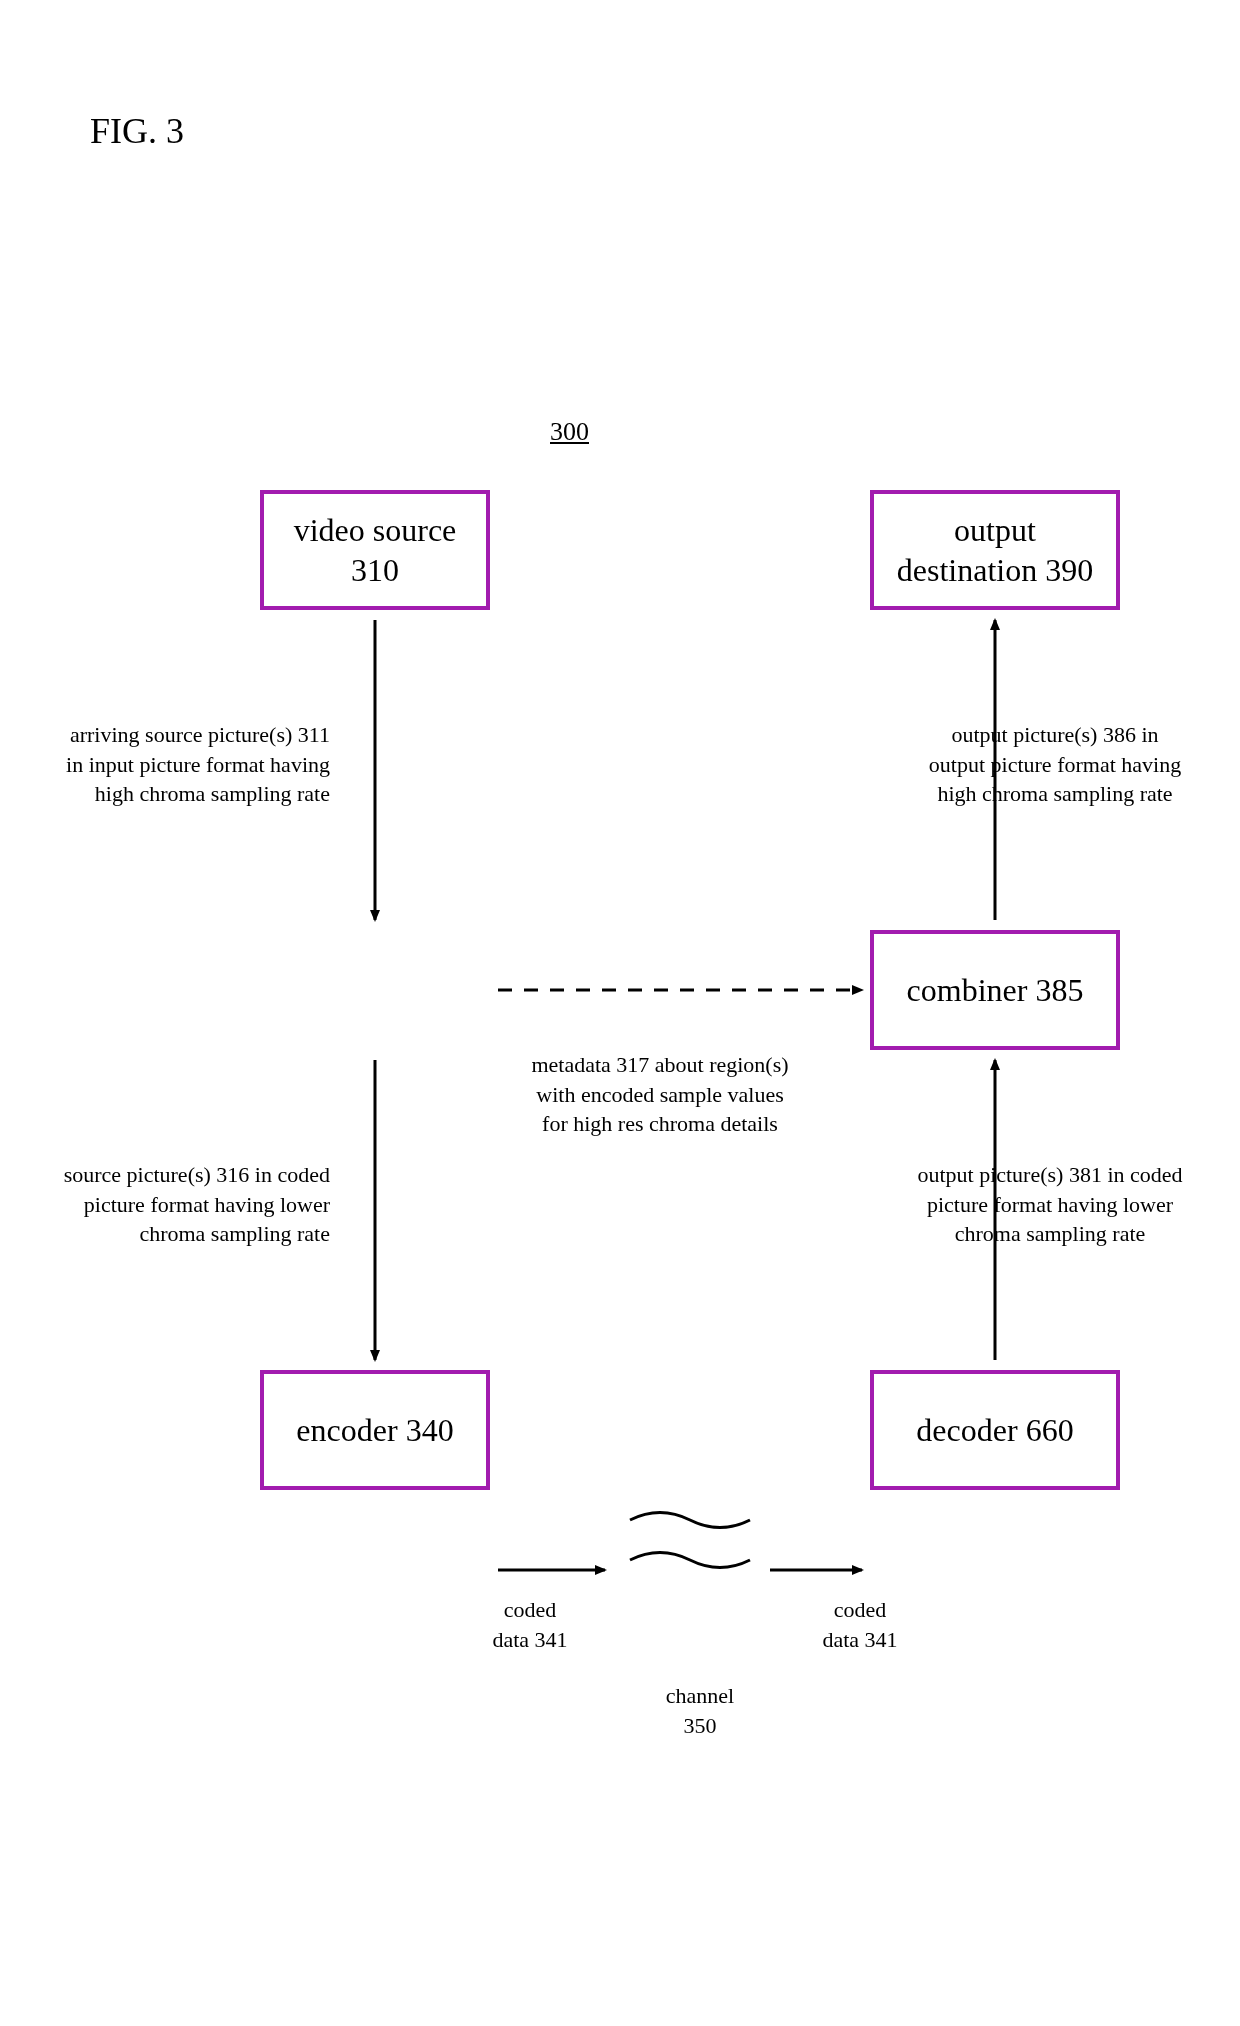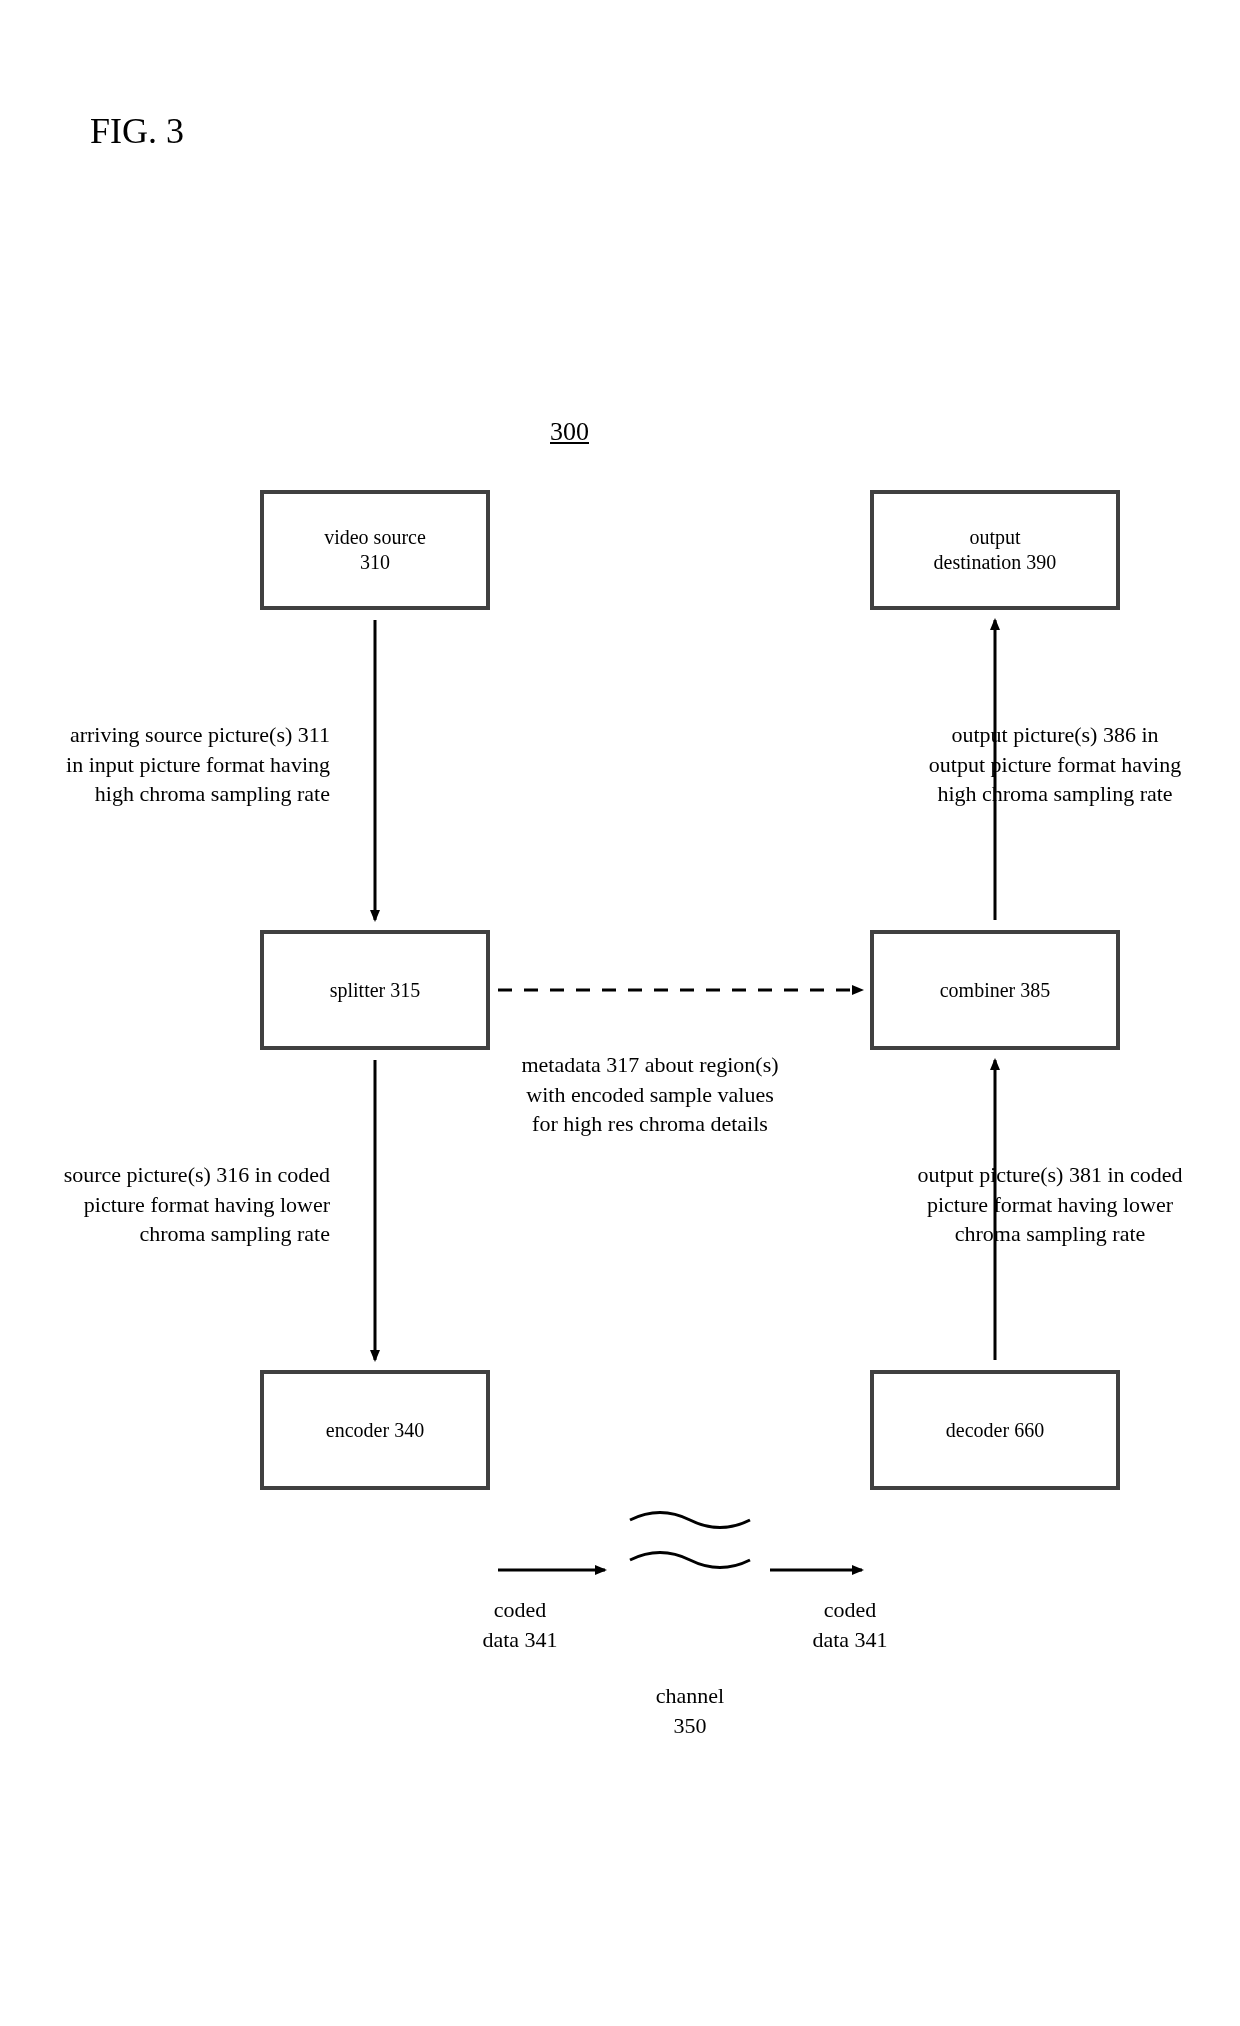--- a/index.html
+++ b/index.html
@@ -26,58 +26,57 @@
   .fig-ref {
     position: absolute;
     top: 405px;
     left: 550px;
     font-size: 26px;
     text-decoration: underline;
     margin-top: 12px;
   }
   .box {
     position: absolute;
-    border: 4px solid #404040;
+    border: 4px solid #a21caf;
     background: #fff;
     display: flex;
     align-items: center;
     justify-content: center;
     text-align: center;
     padding: 12px 10px;
     box-sizing: border-box;
-    font-size: 20px;
+    font-size: 32px;
     line-height: 1.25;
   }
   .label {
     position: absolute;
     text-align: right;
     font-size: 22px;
     line-height: 1.35;
   }
   .label-left { text-align: center; }
-  .label-center { text-align: center; }
+  .label-center { text-align: center; margin-left: 10px; }
   svg.overlay {
     position: absolute;
     top: 0; left: 0;
     width: 1240px;
     height: 2026px;
     pointer-events: none;
   }
 </style>
 </head>
 <body>
 
 <div class="page">
 
   <div class="fig-title">FIG. 3</div>
   <div class="fig-ref">300</div>
 
   <div class="box" style="left:260px; top:490px; width:230px; height:120px;">video source<br>310</div>
 
-  <div class="box" style="left:260px; top:930px; width:230px; height:120px;">splitter 315</div>
 
   <div class="box" style="left:260px; top:1370px; width:230px; height:120px;">encoder 340</div>
 
   <div class="box" style="left:870px; top:490px; width:250px; height:120px;">output<br>destination 390</div>
 
   <div class="box" style="left:870px; top:930px; width:250px; height:120px;">combiner 385</div>
 
   <div class="box" style="left:870px; top:1370px; width:250px; height:120px;">decoder 660</div>
 
   <div class="label" style="left:40px; top:720px; width:290px;">arriving source picture(s) 311<br>in input picture format having<br>high chroma sampling rate</div>

